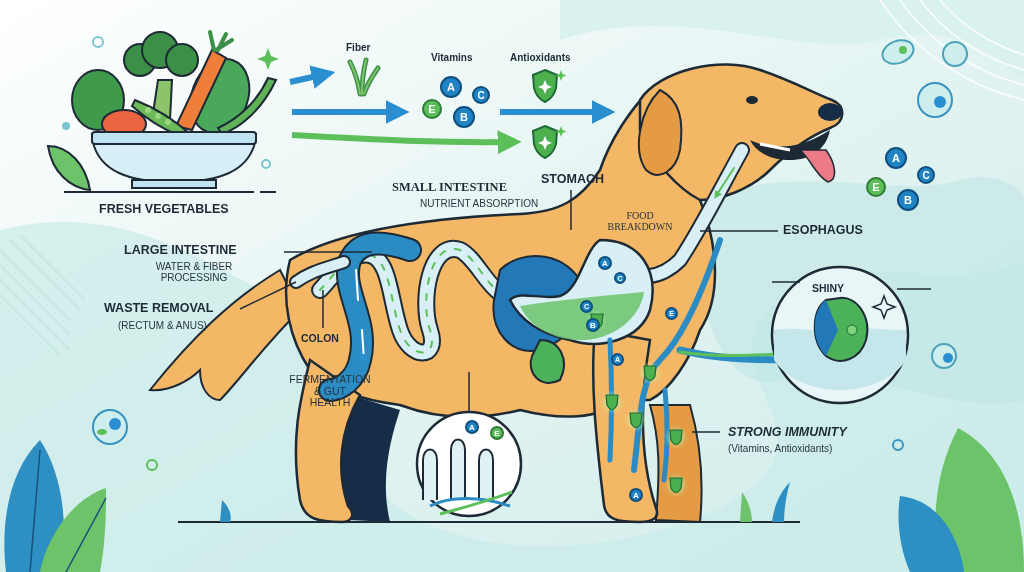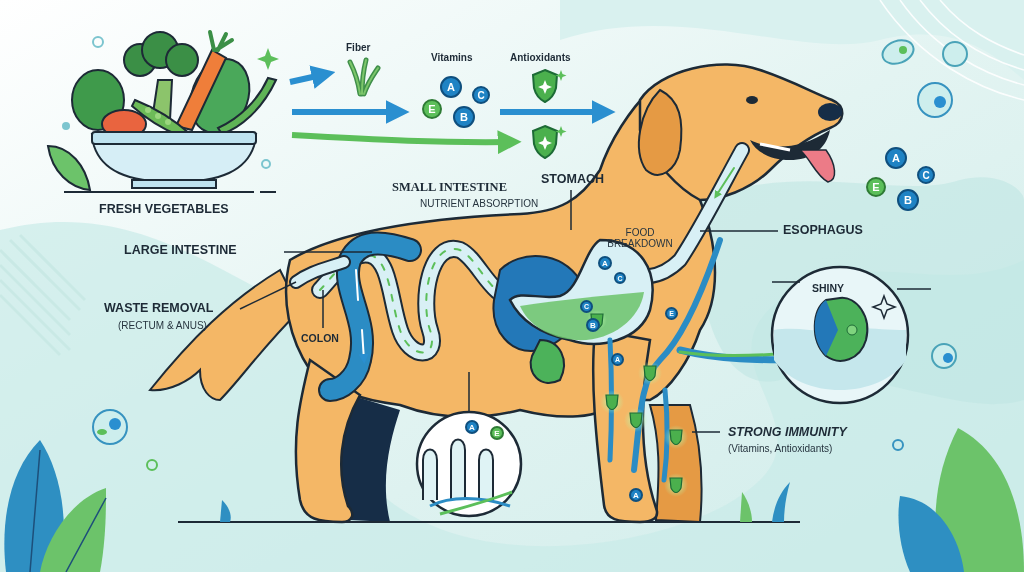--- a/index.html
+++ b/index.html
@@ -282,34 +282,43 @@
 <div class="bubble vit-blue" style="left:629px;top:488px;width:14px;height:14px;font-size:8px;">A</div>
 <div class="bubble vit-blue" style="left:665px;top:307px;width:13px;height:13px;font-size:7px;">E</div>
 
 <div class="lbl h13" style="left:99px;top:203px;">FRESH VEGETABLES</div>
 
 <div class="lbl h13" style="left:392px;top:181px;font-family:Liberation Serif, serif;">SMALL INTESTINE</div>
 <div class="sub s10" style="left:376px;top:198px;margin-left:44px;">NUTRIENT ABSORPTION</div>
 
 <div class="lbl h13" style="left:528px;top:173px;margin-left:13px;">STOMACH</div>
 
-<div class="sub s10 ctr" style="left:600px;top:227px;width:80px;">
+<div class="sub s10 ctr" style="left:600px;top:210px;width:80px;font-family:Liberation Serif, serif;">
   <div>FOOD</div>
   <div>BREAKDOWN</div>
 </div>
 
 <div class="lbl h13" style="left:783px;top:224px;">ESOPHAGUS</div>
 
 <div class="lbl h13" style="left:124px;top:244px;">LARGE INTESTINE</div>
+<div class="sub s10 ctr" style="left:134px;top:261px;width:120px;">
+  <div>WATER &amp; FIBER</div>
+  <div>PROCESSING</div>
+</div>
 
 <div class="lbl h13" style="left:104px;top:302px;">WASTE REMOVAL</div>
 <div class="sub s10" style="left:118px;top:320px;">(RECTUM &amp; ANUS)</div>
 
 <div class="lbl s11" style="left:301px;top:333px;">COLON</div>
 
+<div class="sub s10 ctr" style="left:286px;top:374px;width:88px;font-size:10.5px;">
+  <div>FERMENTATION</div>
+  <div>&amp; GUT</div>
+  <div>HEALTH</div>
+</div>
 
 <div class="lbl s11" style="left:812px;top:283px;">SHINY</div>
 
 
 <div class="lbl h13" style="left:728px;top:426px;font-style:italic;">STRONG IMMUNITY</div>
 <div class="sub s10" style="left:728px;top:443px;">(Vitamins, Antioxidants)</div>
 
 </div>
 
 </body></html>

